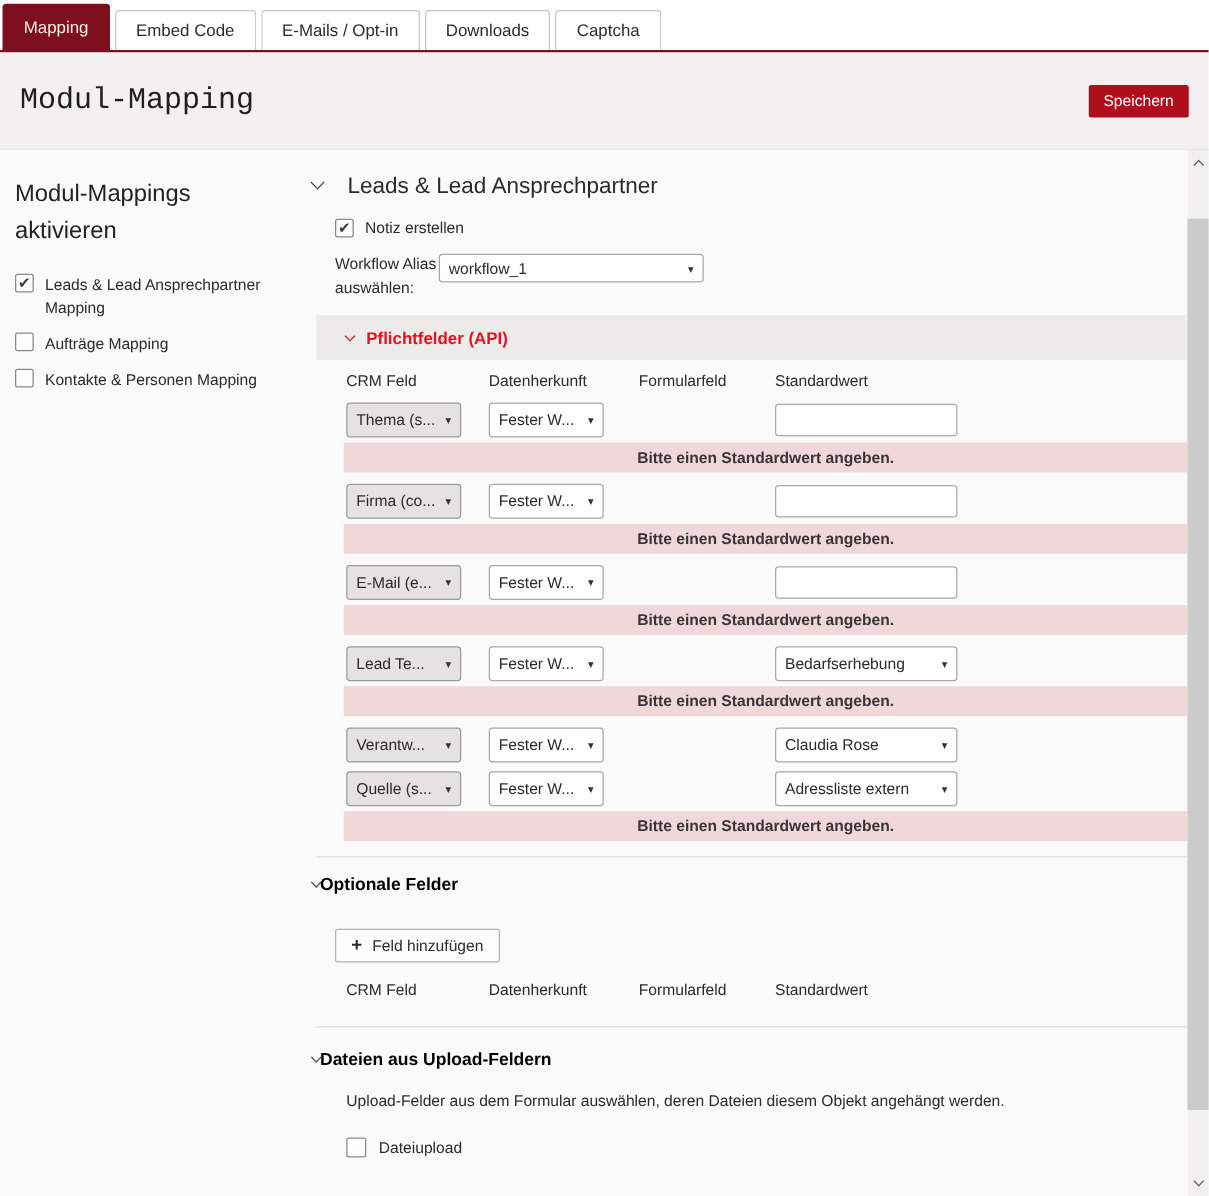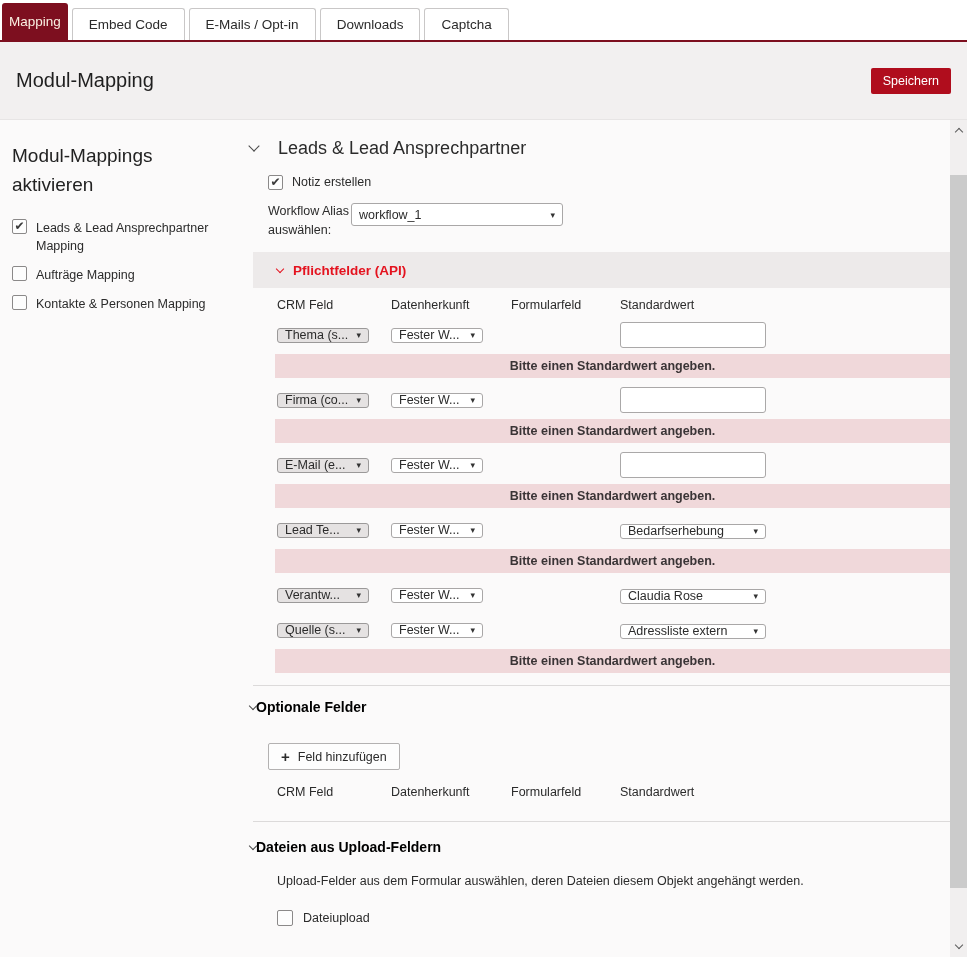--- a/index.html
+++ b/index.html
@@ -4,27 +4,27 @@
 <style>
   * { box-sizing: border-box; }
   html,body { margin:0; padding:0; width:967px; height:957px; overflow:hidden;
               font-family:"Liberation Sans", sans-serif; color:#2b2b2b; background:#ffffff; }
 
   
   .tabbar { display:flex; align-items:flex-end; height:40px; padding-left:2px; gap:4px; background:#fff; }
   .tab { height:32px; display:flex; align-items:center; padding:0 16px; font-size:13.5px;
          background:#fff; border:1px solid #c9c7c7; border-bottom:none; border-radius:3px 3px 0 0;
          white-space:nowrap; cursor:pointer; }
-  .tab.active { height:37px; background:#7d0f1f; color:#faf0e2; border:none; padding:0 7px; }
+  .tab.active { height:37px; background:#7d0f1f; color:#faf0e2; border:none; padding:0 17px; }
   .redline { height:2px; background:#7d0f1f; }
 
   
   .header { height:78px; background:#f2f0f0; border-bottom:1px solid #e7e5e5;
             display:flex; align-items:center; justify-content:space-between; padding:0 16px; }
-  .page-title { font-size:20px; color:#1f1f1f; }
+  .page-title { font-size:24px; color:#1f1f1f;font-family:Liberation Mono, monospace; }
   .save-btn { background:#b00d1d; color:#fff; border:none; border-radius:2px;
               font-size:12.5px; padding:6px 12px; font-family:inherit; cursor:pointer; }
 
   
   .content { display:flex; height:837px; background:#fbfafa; }
   .sidebar { width:245px; flex:none; padding:22px 10px 0 12px; }
   .side-heading { font-size:19px; line-height:1.5; color:#222; margin-bottom:20px; }
   .chk-row { display:flex; align-items:flex-start; gap:9px; margin-bottom:11px; font-size:12.5px; cursor:pointer; }
   .chk { width:15px; height:15px; flex:none; border:1px solid #8b8989; border-radius:2px; background:#fdfdfd;
          font-size:12px; line-height:13px; text-align:center; color:#3a3a3a; }
@@ -52,21 +52,21 @@
   .sec-h2 { display:flex; align-items:center; padding-left:5px; font-size:14px; font-weight:bold;
             height:20px; color:#000000; }
 
   .indent1 { margin-left:23px; }
   .notiz { display:flex; align-items:center; gap:9px; font-size:12.5px; height:16px; margin-bottom:12px; cursor:pointer; }
   .wf-row { display:flex; height:40px; margin-bottom:10px; }
   .wf-label { font-size:12.5px; line-height:1.55; width:83px; }
 
   
   .select { display:inline-flex; align-items:center; justify-content:space-between;
-            width:92px; height:15px; border:1px solid #a9a7a7; border-radius:3px;
+            width:92px; height:28px; border:1px solid #a9a7a7; border-radius:3px;
             background:#fff; padding:0 7px; font-size:12.5px; cursor:pointer; flex:none; }
   .select .val { overflow:hidden; white-space:nowrap; }
   .select .caret { font-size:9px; color:#333; margin-left:4px; }
   .select.gray { background:#e5e2e2; border-color:#9b9999; }
   .select.wide { width:146px; }
   .select.xwide { width:212px; height:23px; align-self:flex-start; margin-top:1px; }
 
   .cols { display:grid; grid-template-columns:114px 120px 109px auto; margin:9px 0 9px 32px;
           font-size:12.5px; height:16px; align-items:center; color:#2b2b2b; }
   .row-controls { display:grid; grid-template-columns:114px 120px 109px auto; margin-left:32px;

